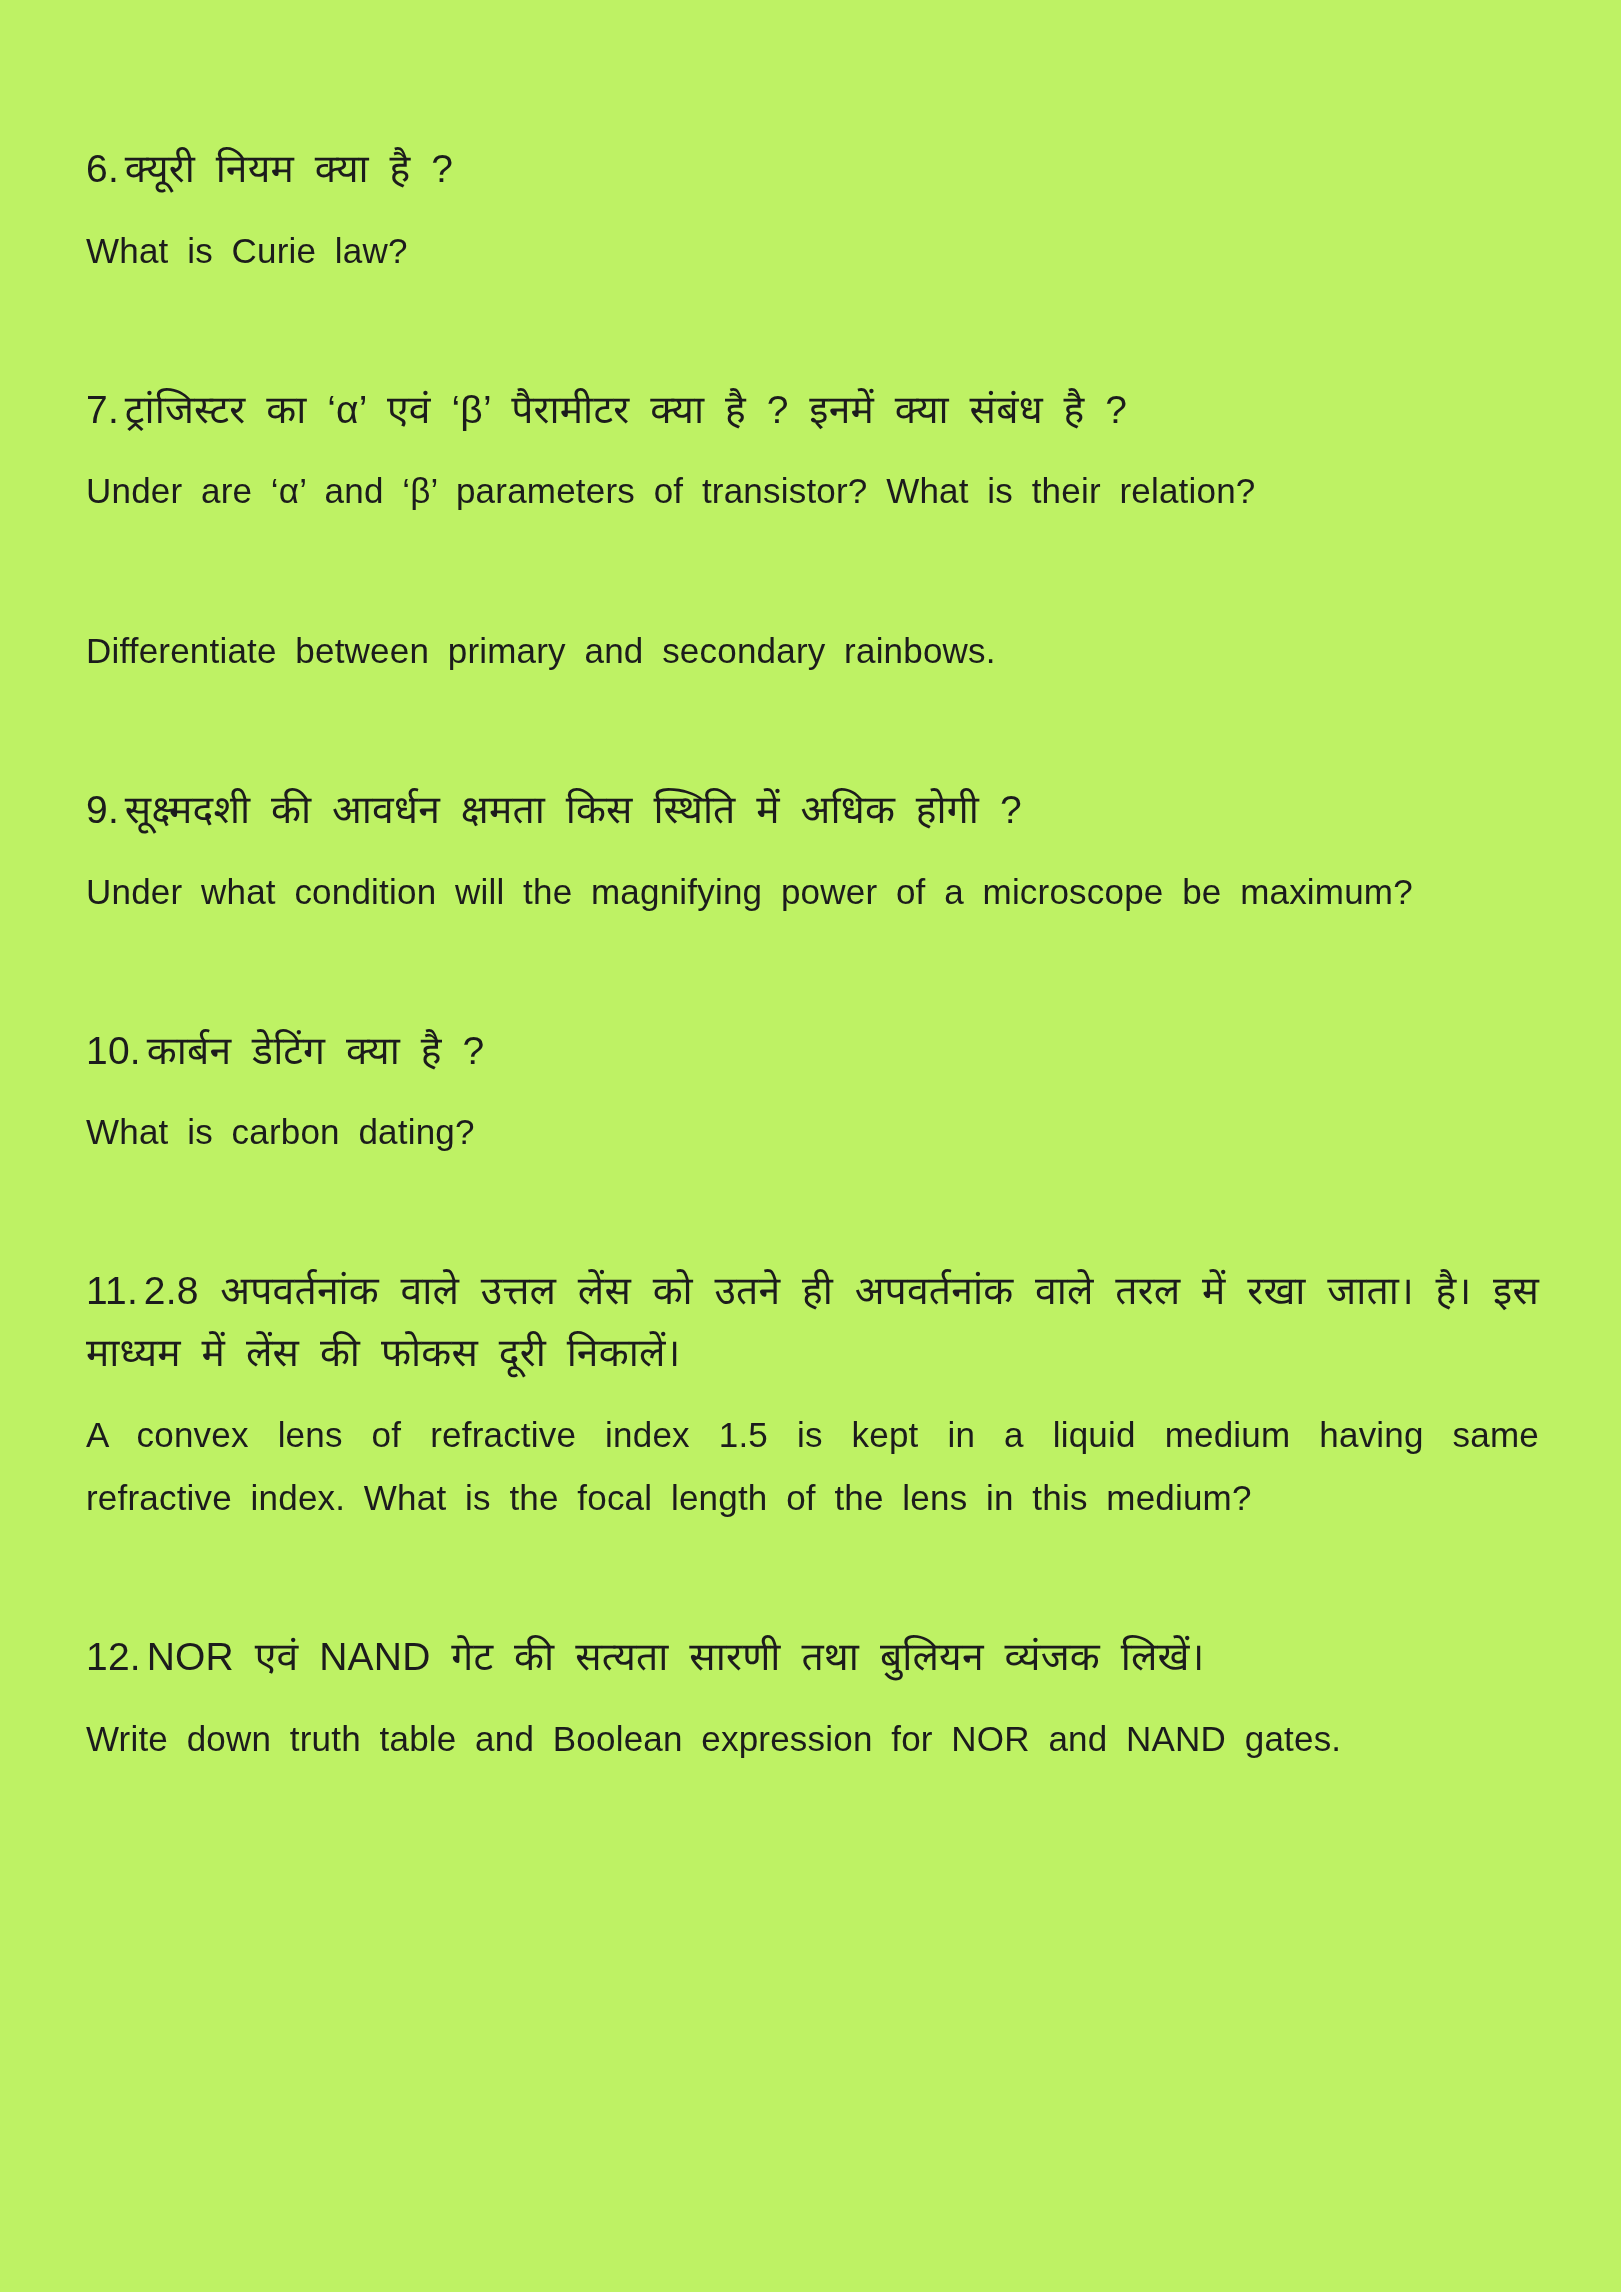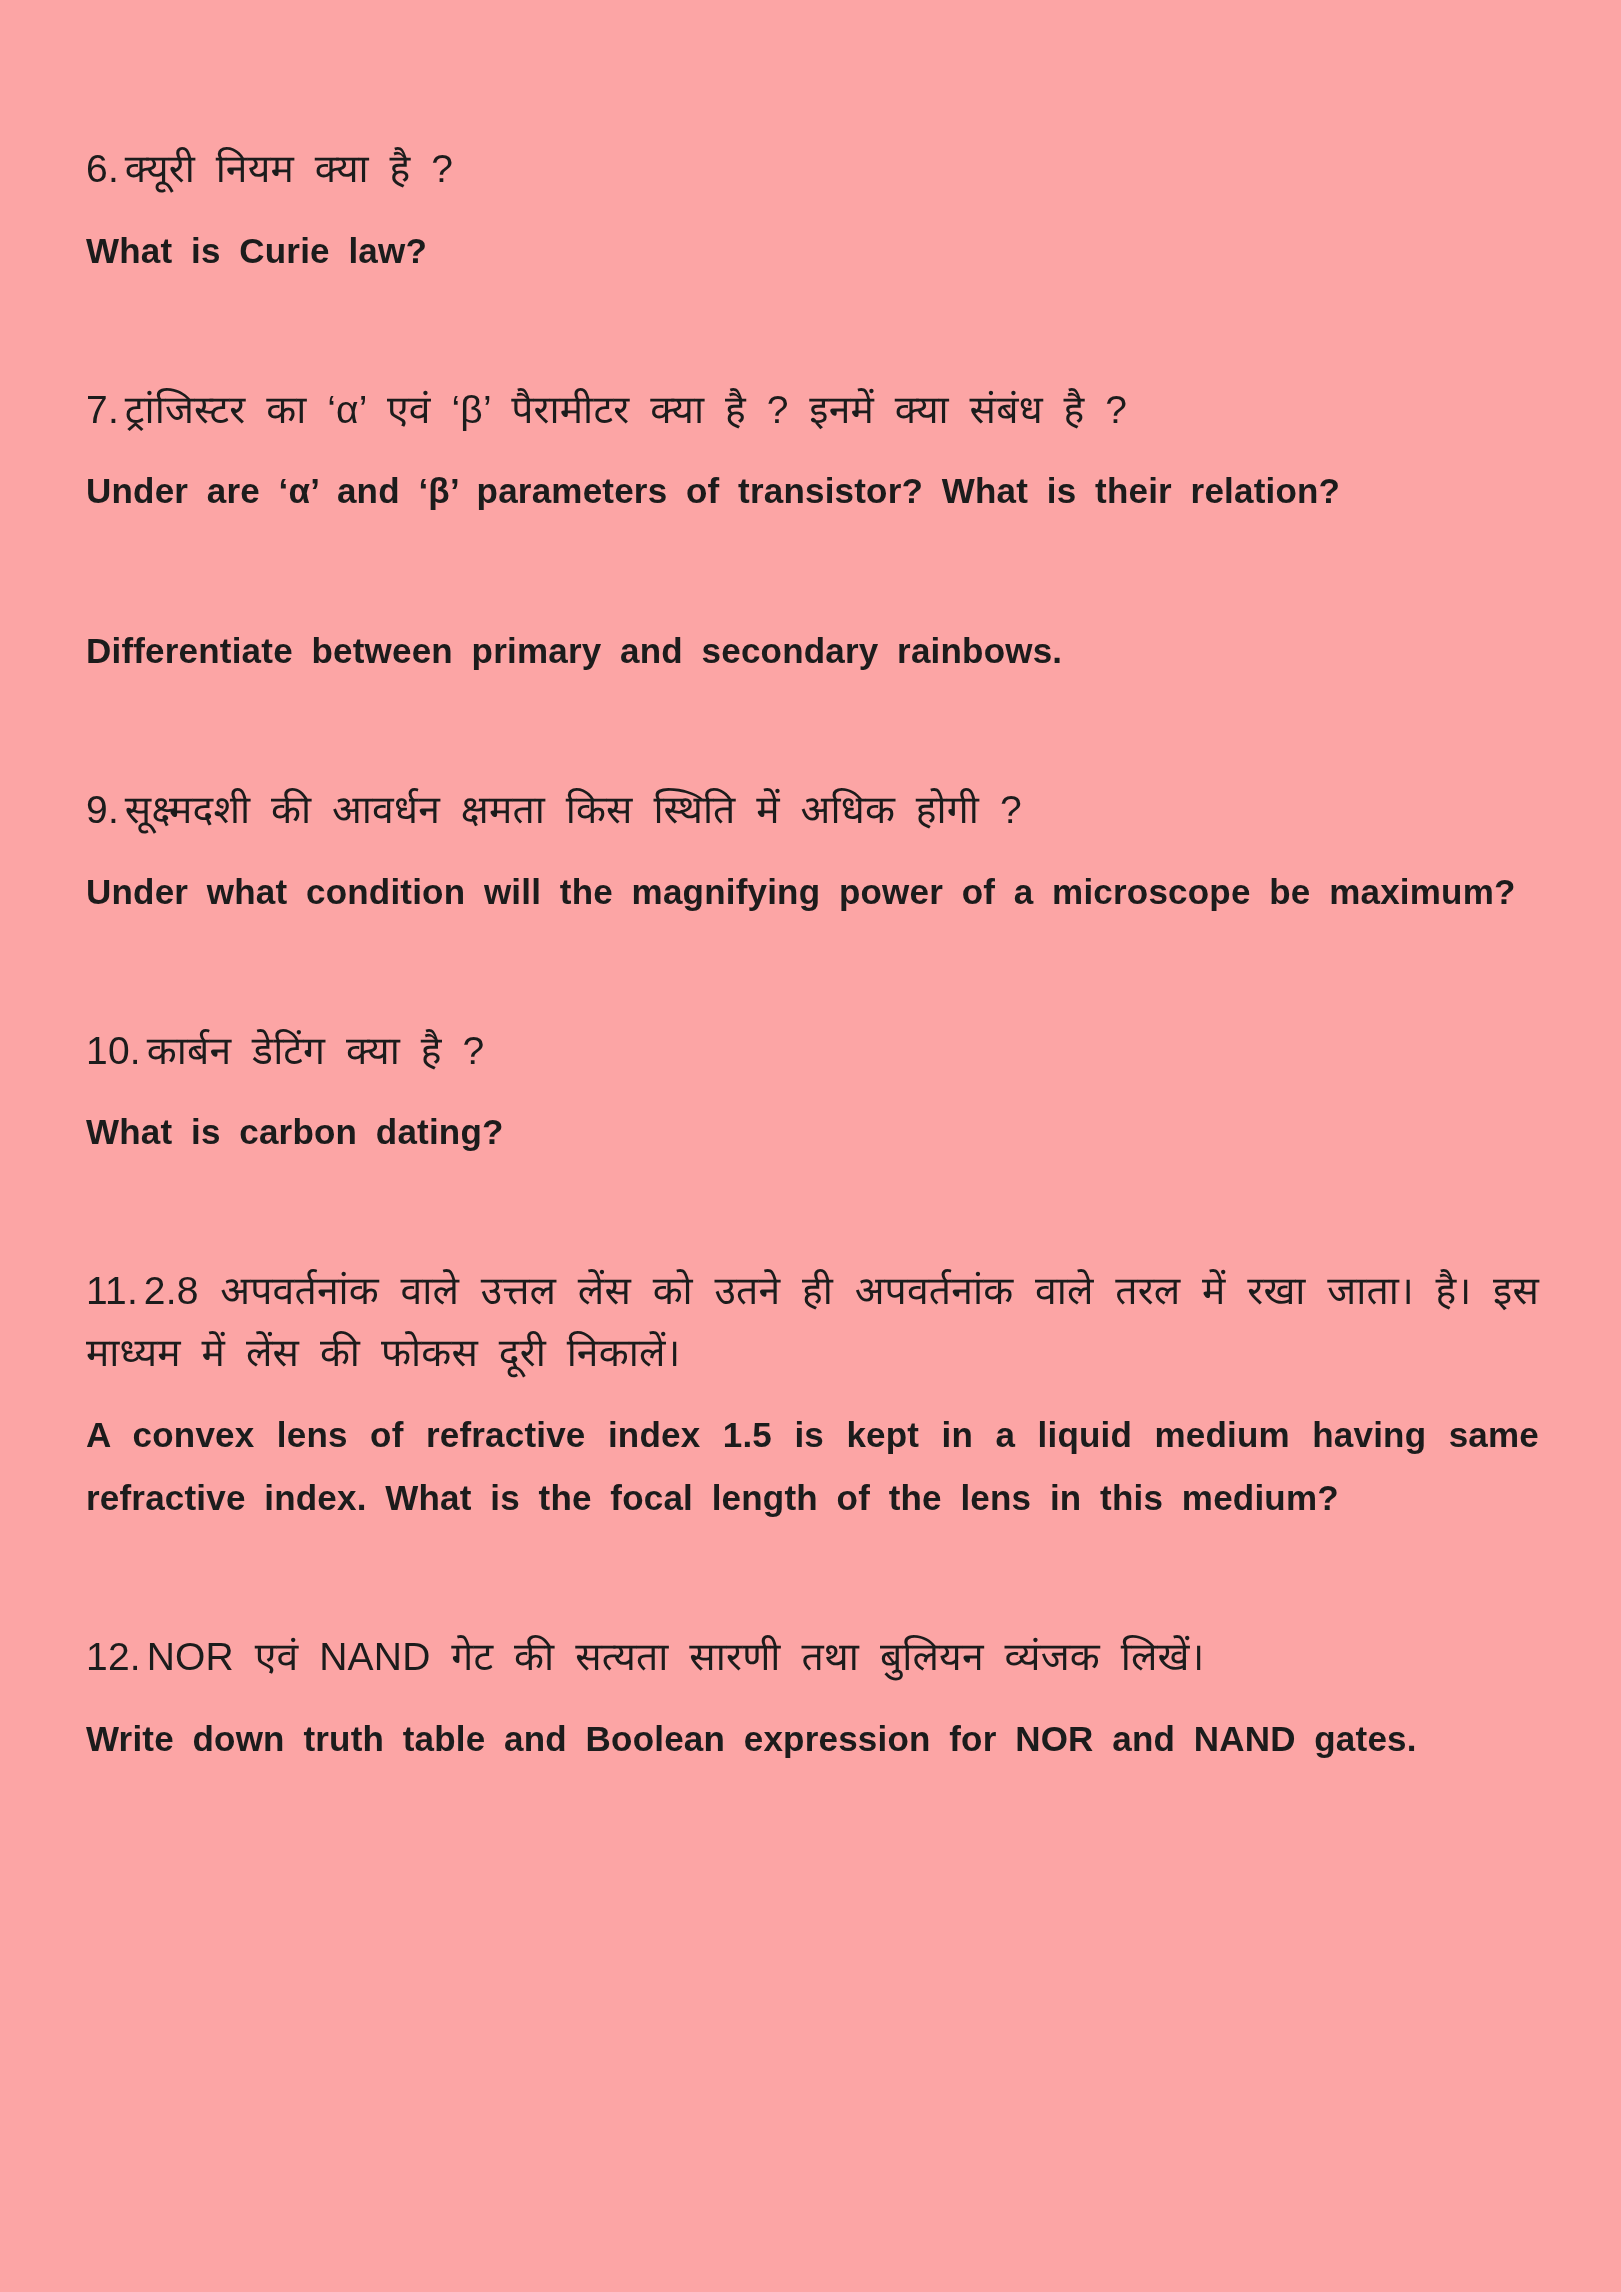--- a/index.html
+++ b/index.html
@@ -15,21 +15,21 @@
     font-family: "Liberation Sans", sans-serif;
     color: #1c1c1c;
     overflow: hidden;
   }
 
   .page {
     position: absolute;
     top: 0; left: 0;
     width: 1621px;
     height: 2293px;
-    background: #fca5a5;
+    background: #bef264;
     padding: 138px 82px 0 86px;
   }
 
   .question {
     margin-bottom: 97px;
   }
 
   .line {
     max-width: 1453px;
     text-align: justify;
@@ -40,21 +40,21 @@
   .hindi {
     font-size: 39px;
     line-height: 62px;
     margin-bottom: 18.6px;
     font-weight: 400;
   }
 
   .english {
     font-size: 35px;
     line-height: 63px;
-    font-weight: 700;
+    font-weight: 400;
   }
 
   .qnum { padding-right: 5.9px; }
 </style>
 </head>
 <body>
 
 <div class="page">
 
   <div class="question">

